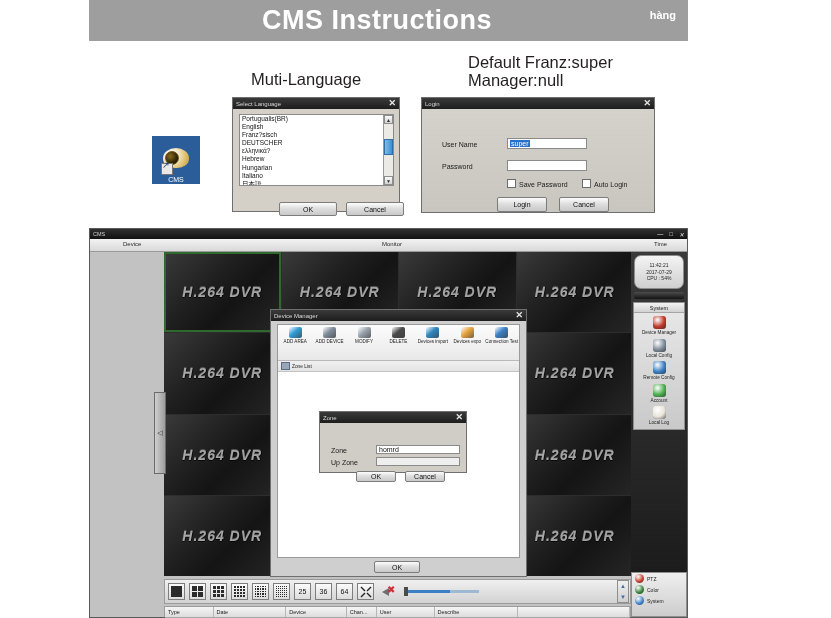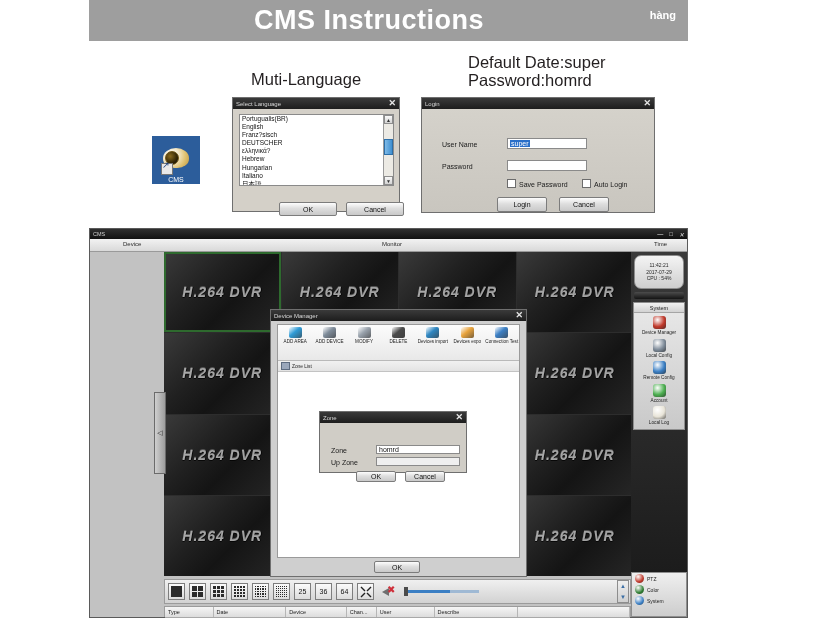--- a/index.html
+++ b/index.html
@@ -3,21 +3,21 @@
 <meta charset="utf-8">
 <style>
   html,body{margin:0;padding:0;background:#ffffff;}
   body{width:831px;height:618px;position:relative;overflow:hidden;
        font-family:"Liberation Sans",sans-serif;}
 
   
   #banner{position:absolute;left:89px;top:0;width:599px;height:41px;background:#9e9e9e;}
   #banner-title{position:absolute;left:0;top:0;width:560px;height:41px;
     display:flex;align-items:center;justify-content:center;
-    color:#ffffff;font-size:27px;font-weight:bold;letter-spacing:0.5px;}
+    color:#ffffff;font-size:27px;font-weight:bold;letter-spacing:0.5px;padding-left:8px;}
   #banner-author{position:absolute;right:12px;top:9px;color:#ffffff;font-size:11px;font-weight:bold;}
 
   
   .caption{position:absolute;color:#231f20;font-size:16.5px;line-height:18px;}
   #cap-lang{left:251px;top:70px;}
   #cap-def{left:468px;top:53px;width:215px;}
 
   
   #cms-icon{position:absolute;left:152px;top:136px;width:48px;height:48px;background:#2c5d9b;
     display:flex;flex-direction:column;align-items:center;justify-content:flex-end;}
@@ -185,22 +185,22 @@
 </head>
 <body>
 
 <div id="banner">
   <div id="banner-title">CMS  Instructions</div>
   <div id="banner-author">hàng</div>
 </div>
 
 <div class="caption" id="cap-lang">Muti-Language</div>
 <div class="caption" id="cap-def">
-  <div>Default Date:super</div>
-  <div>Password:homrd</div>
+  <div>Default Franz:super</div>
+  <div>Manager:null</div>
 </div>
 
 <div id="cms-icon">
   <div class="glyph">
     <div class="cam"></div>
       <div class="lens"></div>
       <div class="arrow"></div>
   </div>
   <div class="label">CMS</div>
 </div>

